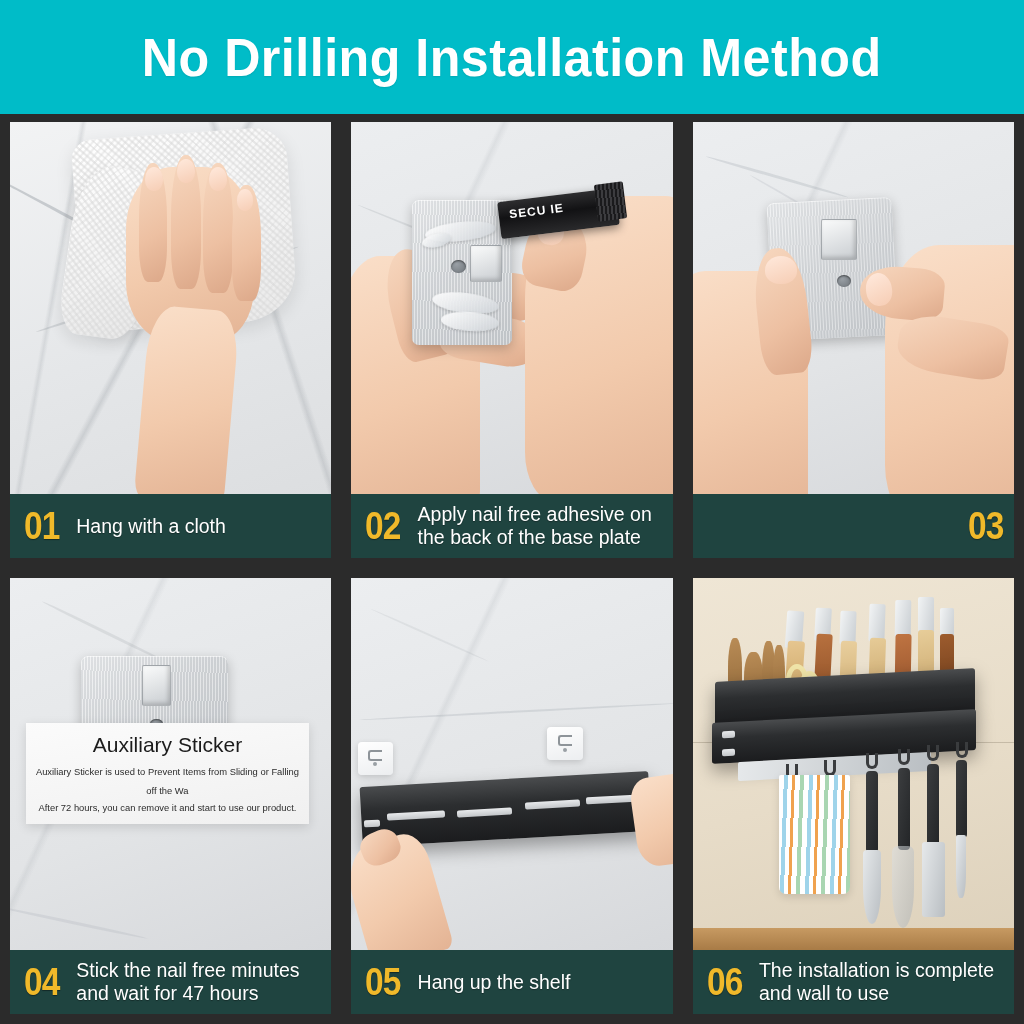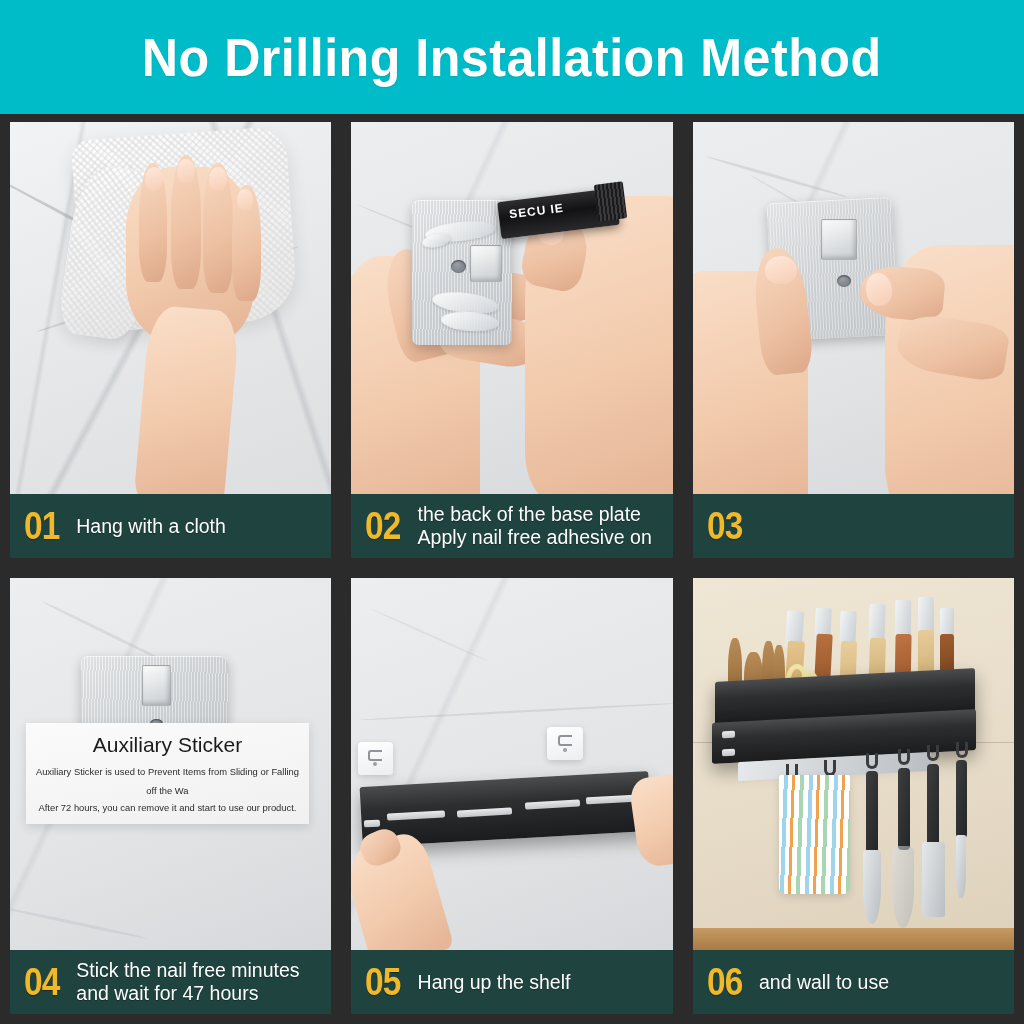--- a/index.html
+++ b/index.html
@@ -43,20 +43,21 @@
   .photo { position:relative; flex:1 1 auto; overflow:hidden; }
 
   
   .caption {
     background:#1f4440;
     flex:0 0 auto;
     height:64px;
     display:flex; align-items:center;
     padding:0 6px 0 14px;
     gap:12px;
+    justify-content:flex-end;
   }
   .caption.tall { height:64px; }
   .step-num {
     color:#f0b92a;
     font-size:38px;
     font-weight:bold;
     line-height:1;
     transform:scaleX(.88);
     transform-origin:left center;
     flex:0 0 auto;
@@ -290,22 +291,22 @@
       <div class="skin2" style="left:54%;top:25%;width:19%;height:20%;border-radius:50% 50% 30% 30%;transform:rotate(12deg);"></div>
       <div class="nail" style="left:58%;top:26%;width:8%;height:7%;transform:rotate(10deg);"></div>
 
       <div class="tube" style="left:46%;top:19.5%;width:37%;height:10%;transform:rotate(-7deg);"></div>
       <div class="tube-label" style="left:49%;top:22%;transform:rotate(-7deg);">SECU    IE</div>
       <div class="tube-crimp" style="left:76%;top:16.5%;width:9%;height:10%;transform:rotate(-7deg);"></div>
     </div>
     <div class="caption tall">
       <span class="step-num">02</span>
       <span class="step-text">
+        <span class="l2">Apply nail free adhesive on</span>
         <span class="l2">the back of the base plate</span>
-        <span class="l2">Apply nail free adhesive on</span>
       </span>
     </div>
   </div>
 
   <div class="card">
     <div class="photo">
       <div class="marble plain"></div>
       <div class="vein" style="left:4%;top:9%;width:46%;height:3px;transform:rotate(16deg);opacity:.55;"></div>
       <div class="vein" style="left:18%;top:14%;width:30%;height:2px;transform:rotate(30deg);opacity:.4;"></div>
 
@@ -445,18 +446,19 @@
       <div class="steel-util" style="left:71.5%;top:71%;width:7%;height:20%;border-radius:3px;"></div>
 
       <div class="dark-grip" style="left:82%;top:49%;width:3.4%;height:21%;"></div>
       <div class="steel-util" style="left:82%;top:69%;width:3%;height:17%;border-radius:2px 2px 40% 40%;"></div>
 
       <div class="counter"></div>
     </div>
     <div class="caption tall">
       <span class="step-num">06</span>
       <span class="step-text">
+        <span class="l2">The installation is complete</span>
         <span class="l2">and wall to use</span>
       </span>
     </div>
   </div>
 
 </div>
 
 </body></html>

